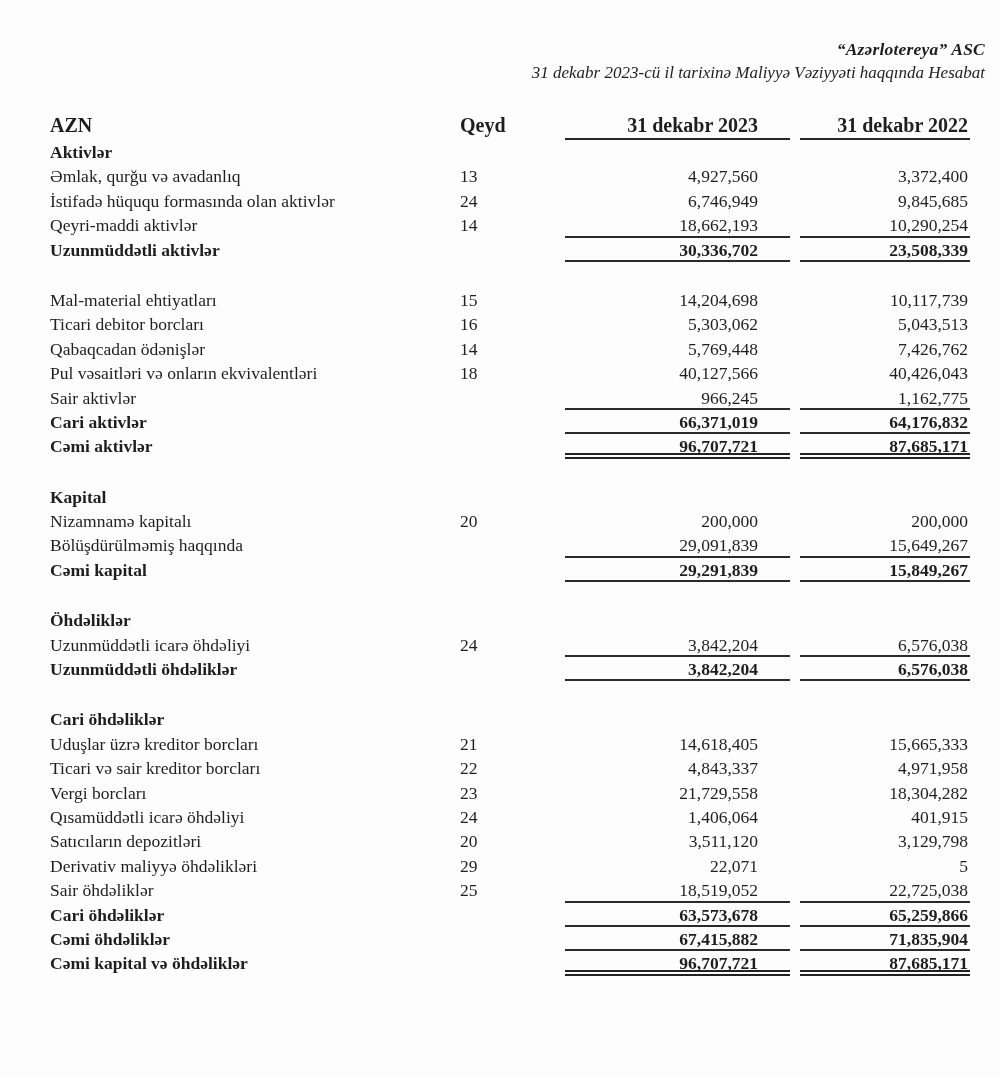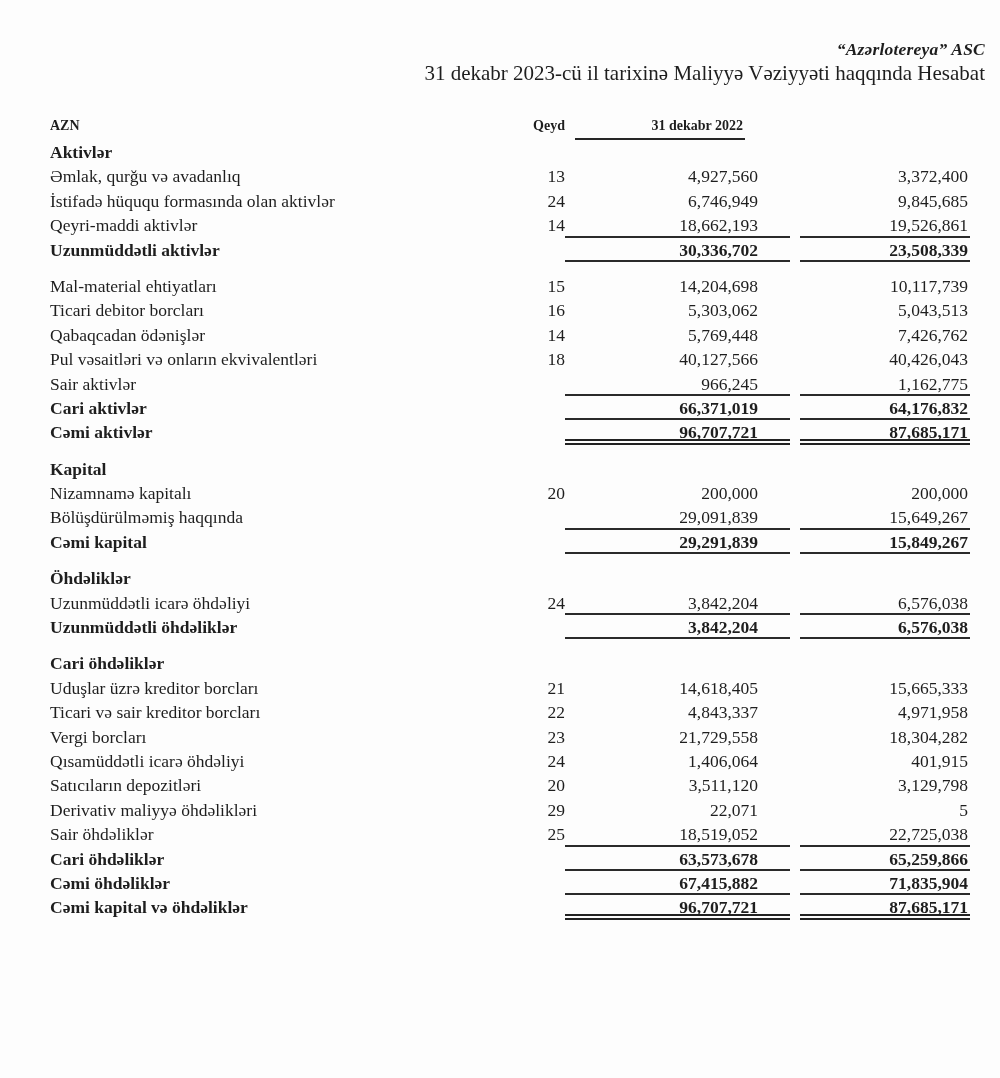--- a/index.html
+++ b/index.html
@@ -26,21 +26,22 @@
     text-align: right;
   }
   .company {
     font-weight: bold;
     font-style: italic;
     font-size: 17.5px;
     line-height: 23px;
     letter-spacing: 0.2px;
   }
   .subtitle {
-    font-size: 21px;
+    font-style: italic;
+    font-size: 17px;
     line-height: 24px;
   }
   .sheet {
     margin-top: 28px;
   }
   .row {
     display: flex;
     height: 24.4px;
     padding-left: 50px;
     padding-right: 30px;
@@ -49,47 +50,48 @@
   .row > div {
     line-height: 24.4px;
     font-size: 17.5px;
     box-sizing: border-box;
     height: 100%;
     white-space: nowrap;
   }
   .header-row {
     height: 27px;
   }
-  .header-row > div { line-height: 25px; font-size: 14px; }
+  .header-row > div { line-height: 25px; font-size: 20px; }
   .c-label { width: 390px; }
-  .c-note  { width: 125px; text-align: right; padding-left: 20px; }
+  .c-note  { width: 125px; text-align: left; padding-left: 20px; }
   .c-v2023 { width: 225px; text-align: right; padding-right: 32px; }
   .c-gap   { width: 10px; }
   .c-v2022 { width: 170px; text-align: right; padding-right: 2px; }
   .bold { font-weight: bold; }
-  .gap { margin-top: 12px; }
+  .gap { margin-top: 26px; }
   .hdr-line { border-bottom: 2.5px solid #262626; }
   .rule-single { border-bottom: 2px solid #2a2a2a; }
   .rule-double { border-bottom: 6px double #222222; }
 </style>
 </head>
 <body>
 
 <div class="page">
 
   <div class="report-header">
     <div class="company">“Azərlotereya” ASC</div>
     <div class="subtitle">31 dekabr 2023-cü il tarixinə Maliyyə Vəziyyəti haqqında Hesabat</div>
   </div>
 
   <div class="sheet">
 
     <div class="row header-row">
       <div class="c-label bold">AZN</div>
       <div class="c-note bold">Qeyd</div>
+      <div class="c-v2023 bold hdr-line">31 dekabr 2023</div>
       <div class="c-gap"></div>
       <div class="c-v2022 bold hdr-line">31 dekabr 2022</div>
     </div>
 
     <div id="rows">
   <div class="row bold">
     <div class="c-label">Aktivlər</div>
     <div class="c-note"></div>
     <div class="c-v2023"></div>
     <div class="c-gap"></div>
@@ -110,21 +112,21 @@
     <div class="c-v2023">6,746,949</div>
     <div class="c-gap"></div>
     <div class="c-v2022">9,845,685</div>
   </div>
 
   <div class="row">
     <div class="c-label">Qeyri-maddi aktivlər</div>
     <div class="c-note">14</div>
     <div class="c-v2023 rule-single">18,662,193</div>
     <div class="c-gap"></div>
-    <div class="c-v2022 rule-single">19,526,861</div>
+    <div class="c-v2022 rule-single">10,290,254</div>
   </div>
 
   <div class="row bold">
     <div class="c-label">Uzunmüddətli aktivlər</div>
     <div class="c-note"></div>
     <div class="c-v2023 rule-single">30,336,702</div>
     <div class="c-gap"></div>
     <div class="c-v2022 rule-single">23,508,339</div>
   </div>
 

